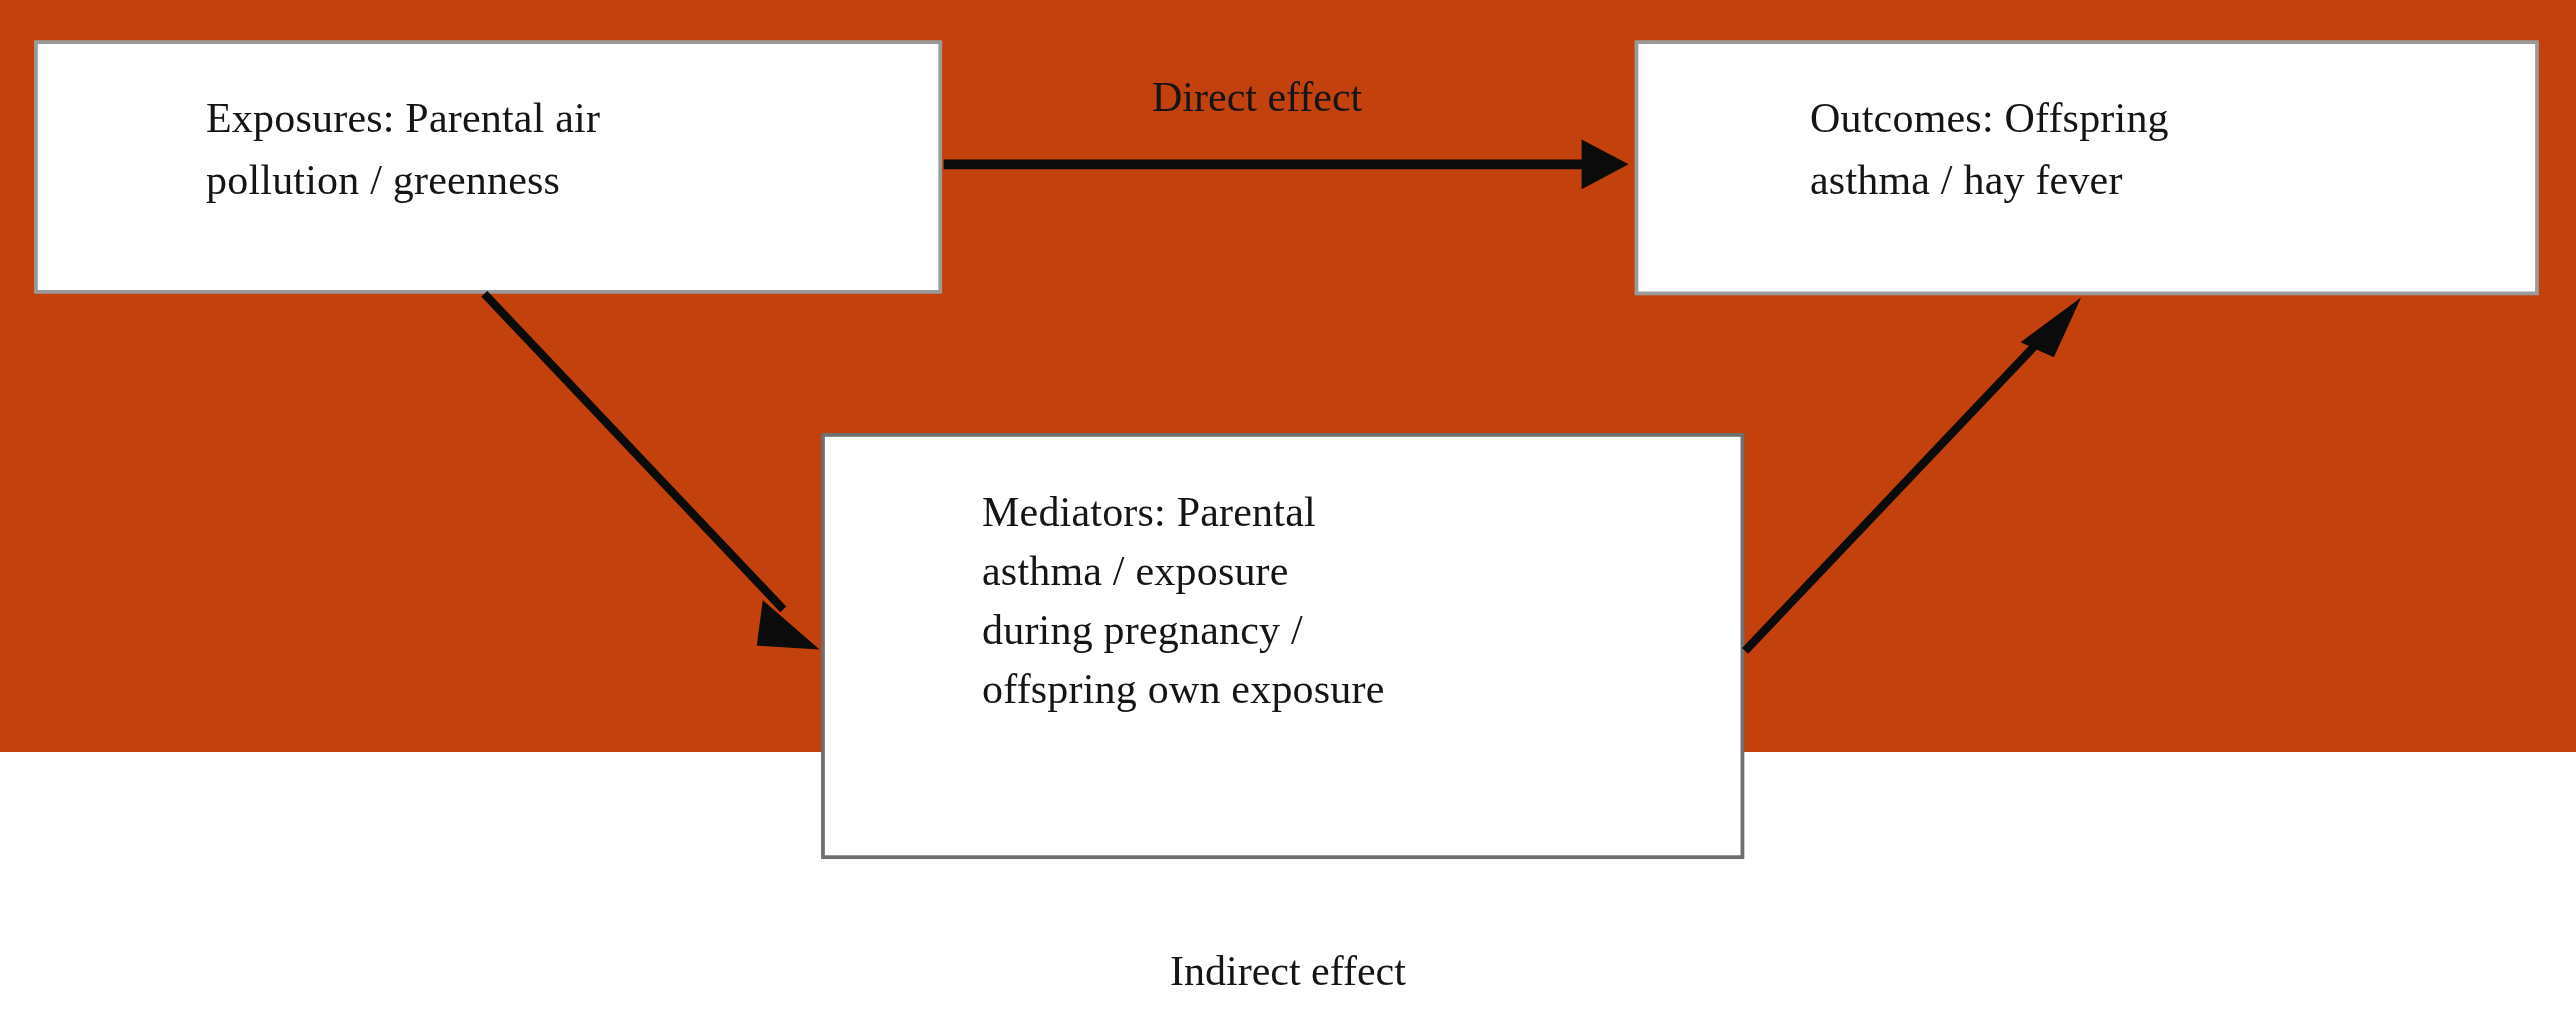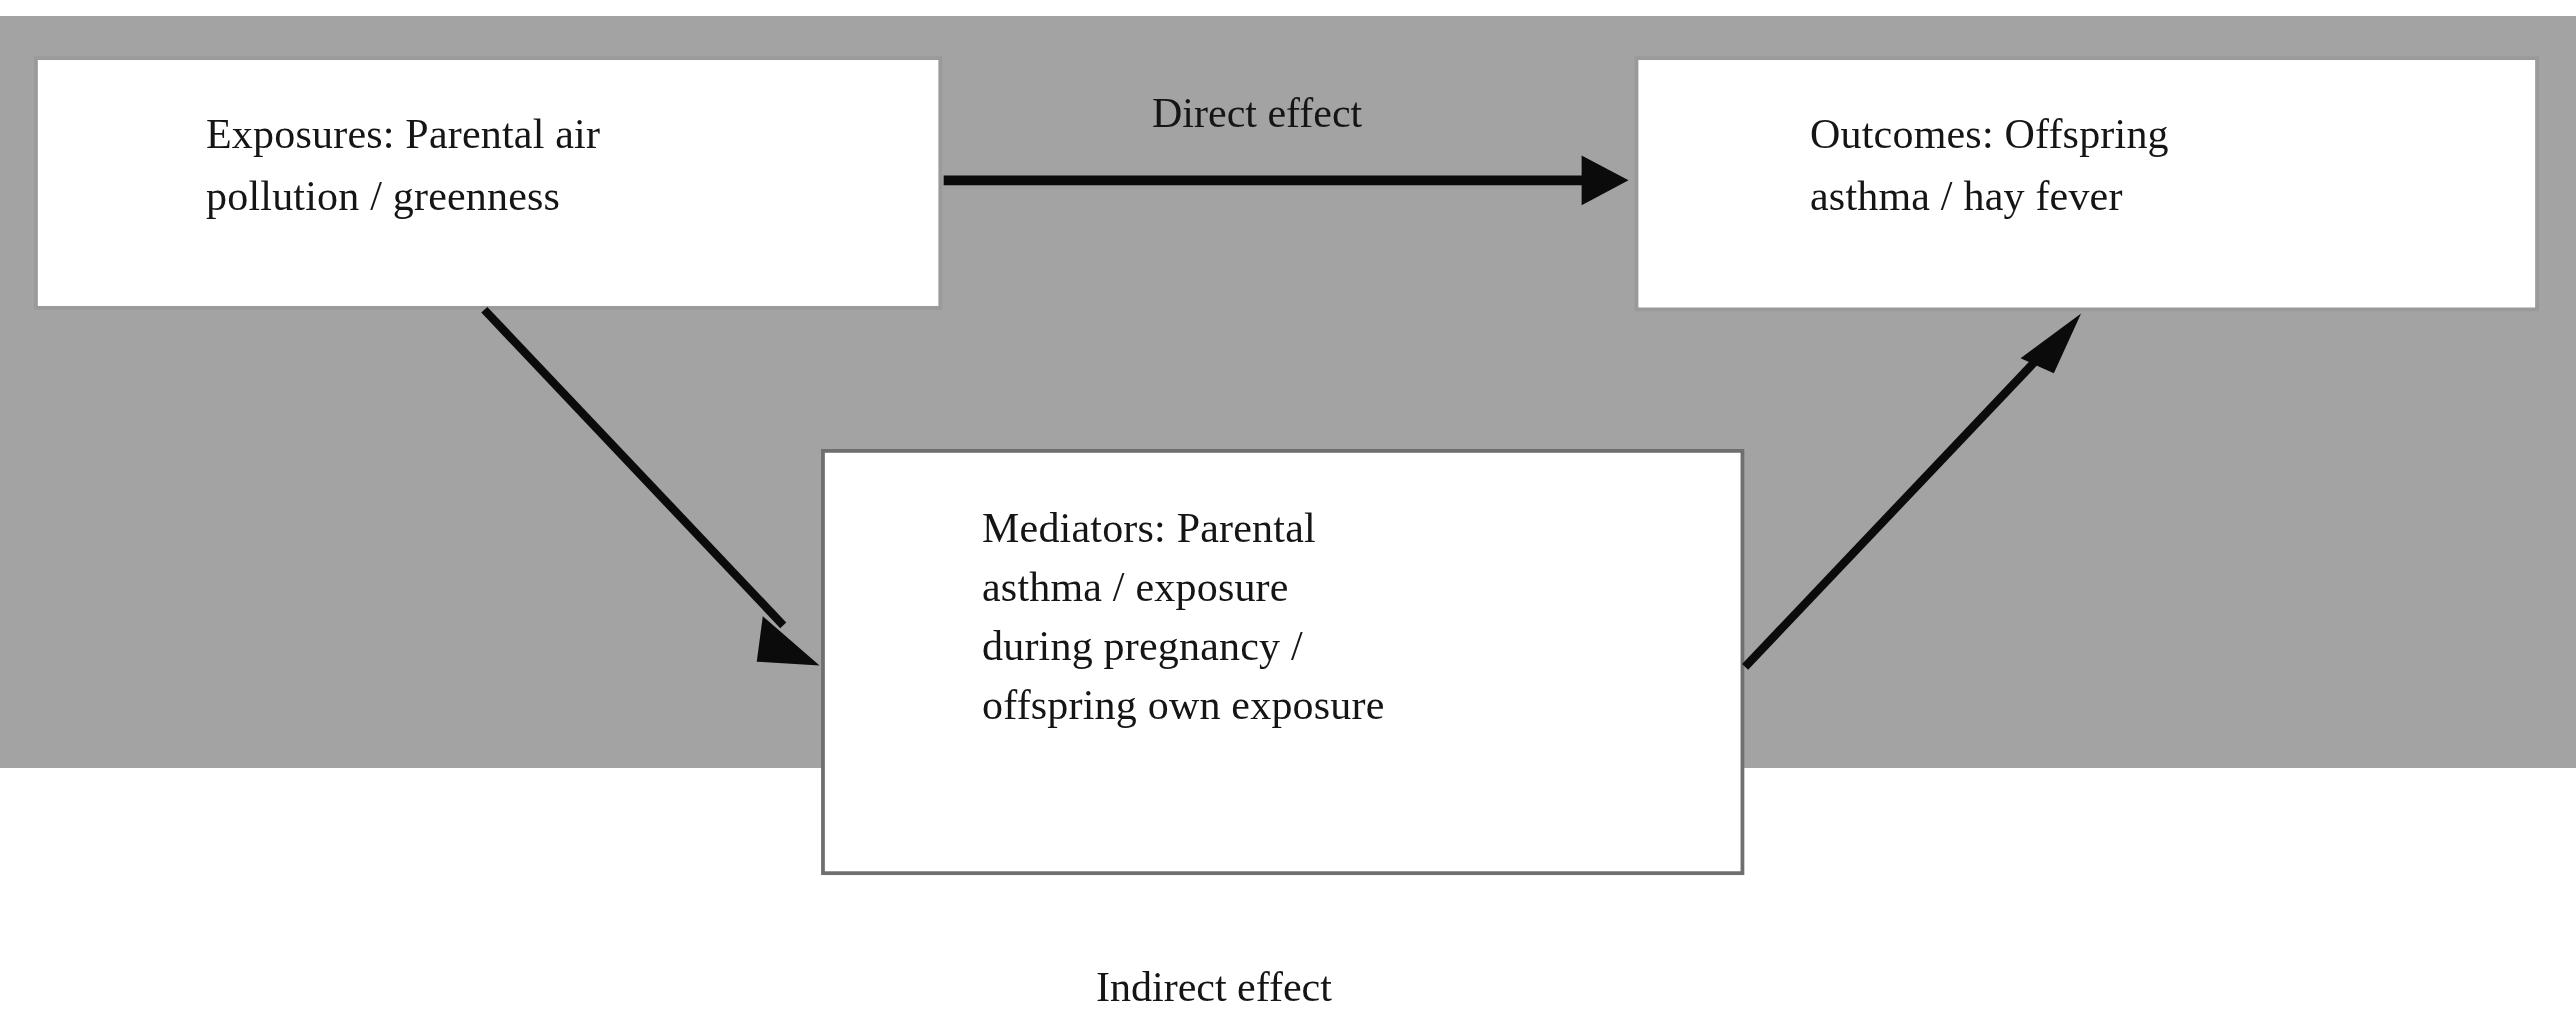--- a/index.html
+++ b/index.html
@@ -10,22 +10,21 @@
   body {
     width: 2576px;
     height: 1034px;
     overflow: hidden;
     font-family: "Liberation Serif", "DejaVu Serif", serif;
   }
   #diagram-root {
     position: relative;
     width: 2576px;
     height: 752px;
-    background: #a3a3a3;
-    margin-top: 16px;
+    background: #c2410c;
   }
   #diagram-svg {
     position: absolute;
     top: 0;
     left: 0;
     width: 2576px;
     height: 1034px;
     display: block;
   }
   .node-box {
@@ -85,21 +84,21 @@
     font-size: 42px;
     line-height: 47px;
     white-space: nowrap;
     text-align: right;
   }
   #direct-effect-label {
     left: 1152px;
     top: 74px;
   }
   #indirect-effect-label {
-    left: 1096px;
+    left: 1170px;
     top: 948px;
   }
 </style>
 </head>
 <body>
 
 <div id="diagram-root">
 
   <svg id="diagram-svg" viewBox="0 0 3404 1366" xmlns="http://www.w3.org/2000/svg">
 

